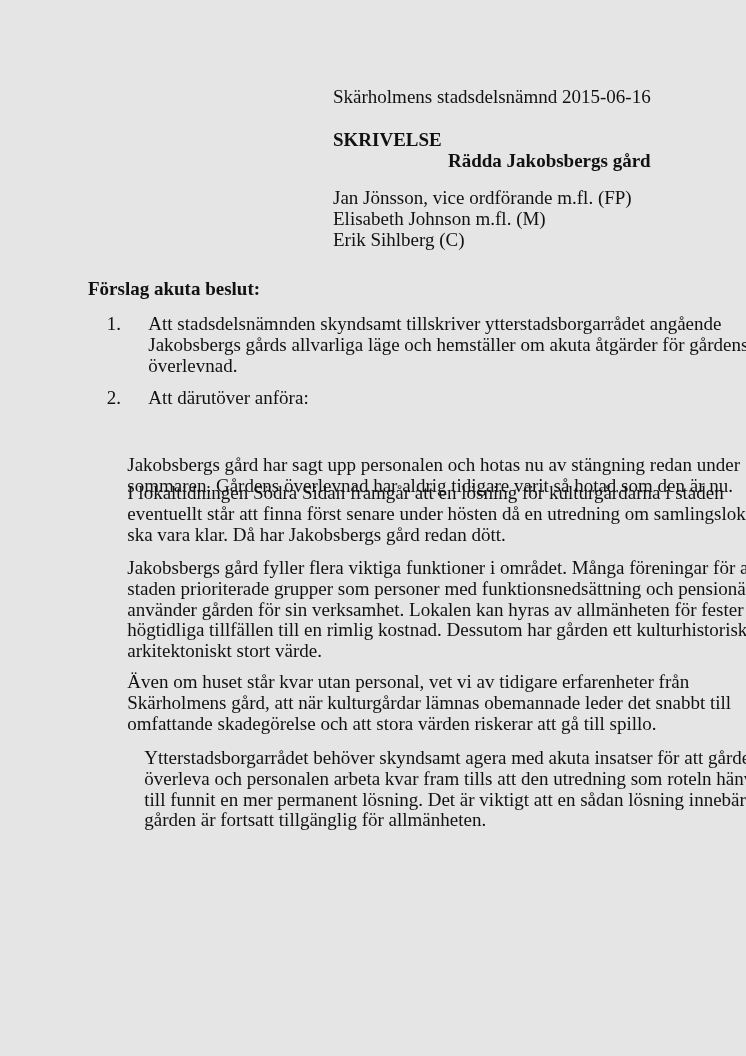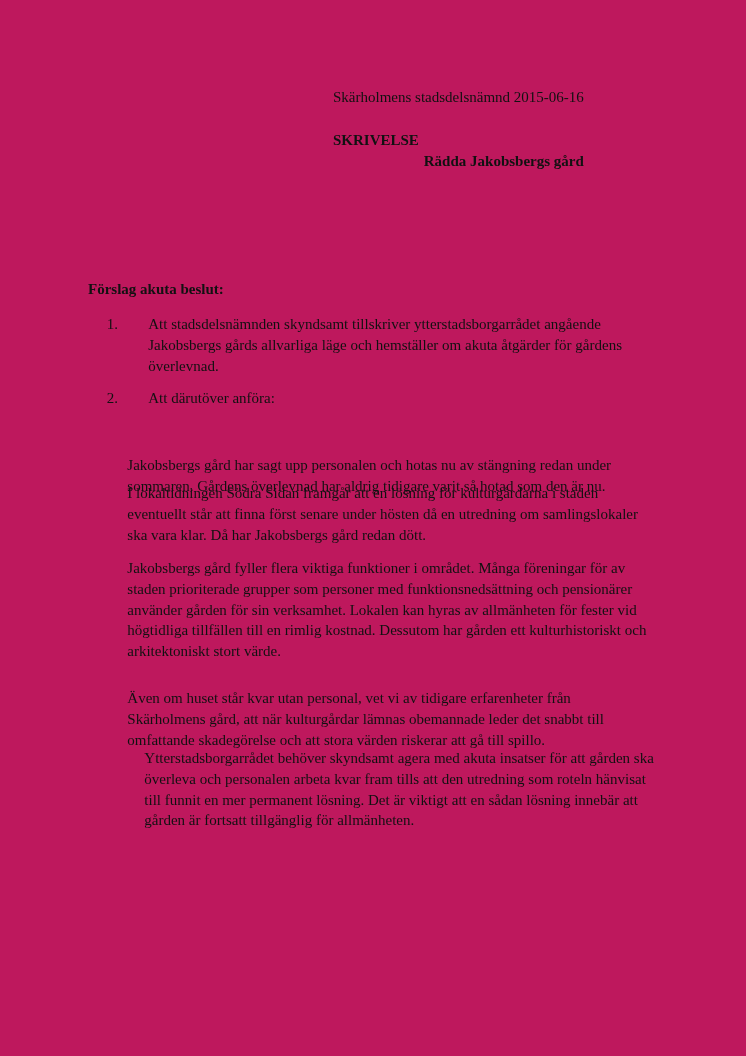--- a/index.html
+++ b/index.html
@@ -5,24 +5,24 @@
 <style>
   html, body {
     margin: 0;
     padding: 0;
     background: #ffffff;
   }
   .page {
     position: relative;
     width: 746px;
     height: 1056px;
-    background: #be185d;
+    background: #e5e5e5;
     overflow: hidden;
     font-family: "Liberation Serif", "DejaVu Serif", serif;
-    font-size: 15px;
+    font-size: 19px;
     line-height: 20.75px;
     color: #111111;
   }
 
   .header-block {
     position: absolute;
     left: 333px;
     top: 87px;
   }
   .doc-type   { margin-top: 22px; font-weight: bold; }
@@ -52,32 +52,37 @@
     position: absolute;
     left: 127.3px;
     white-space: pre;
   }
 
   .li-1 { top: 314px; }
   .li-2 { top: 388px; }
   .para-0 { top: 427px; margin-top: 28px; }
   .para-1 { top: 483px; }
   .para-2 { top: 558px; }
-  .para-3 { top: 688px; }
+  .para-3 { top: 672px; }
   .para-4 { top: 748px; margin-left: 17px; }
 </style>
 </head>
 <body>
 
 <div class="page">
 
   <div class="header-block">
     <div>Skärholmens stadsdelsnämnd 2015-06-16</div>
     <div class="doc-type">SKRIVELSE</div>
     <div class="doc-title">Rädda Jakobsbergs gård</div>
+    <div class="author-list">
+      <div>Jan Jönsson, vice ordförande m.fl. (FP)</div>
+      <div>Elisabeth Johnson m.fl. (M)</div>
+      <div>Erik Sihlberg (C)</div>
+    </div>
   </div>
 
   <div class="proposal-heading">Förslag akuta beslut:</div>
 
   <div class="list-item li-1">
     <span class="num">1.</span>
     <div class="item-text">Att stadsdelsnämnden skyndsamt tillskriver ytterstadsborgarrådet angående
 Jakobsbergs gårds allvarliga läge och hemställer om akuta åtgärder för gårdens
 överlevnad.</div>
   </div>

